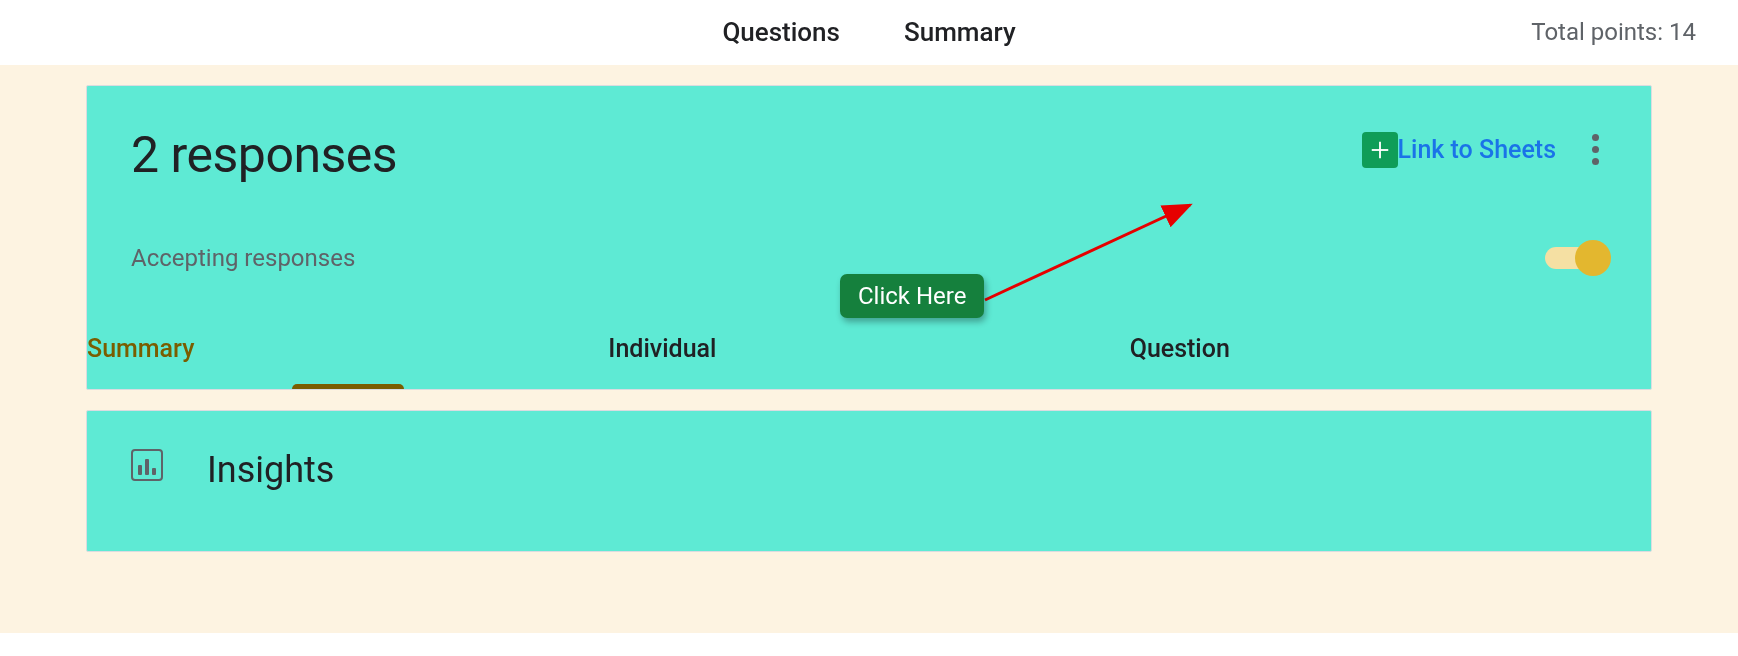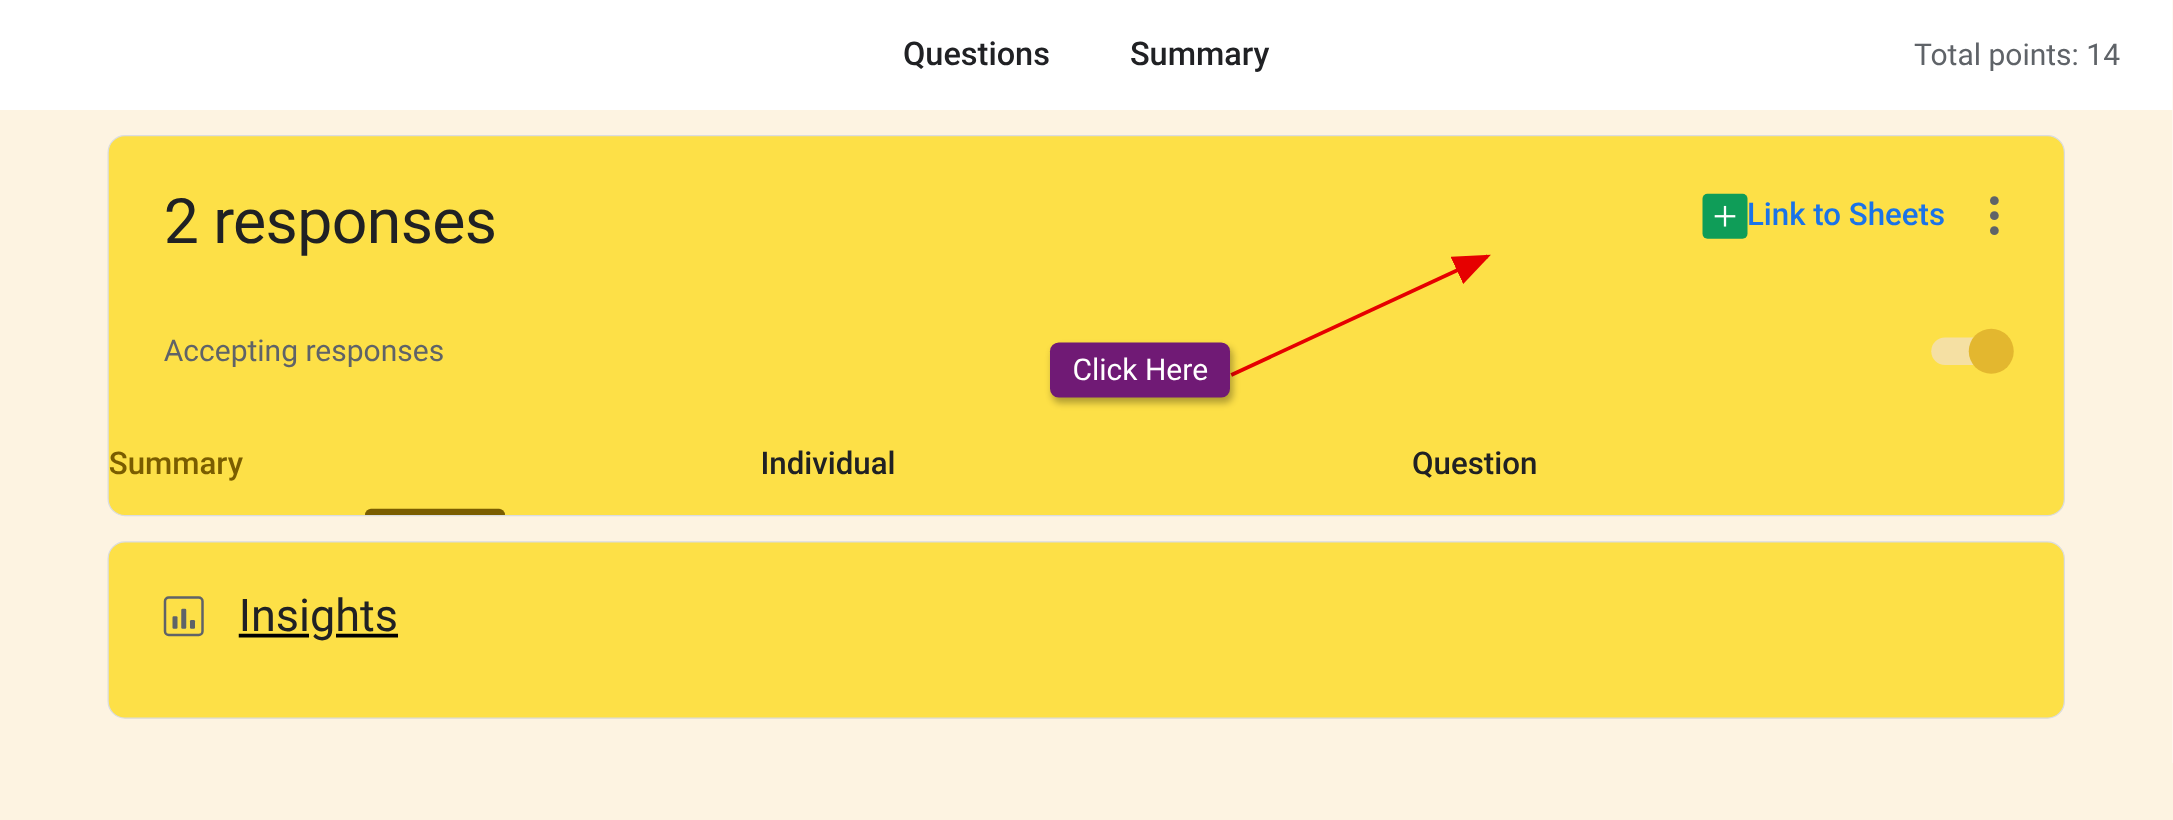--- a/index.html
+++ b/index.html
@@ -5,21 +5,21 @@
   * { box-sizing: border-box; margin: 0; padding: 0; }
   body {
     font-family: 'Google Sans', Roboto, Arial, sans-serif;
     background: #fff;
     width: 1738px;
     height: 656px;
     overflow: hidden;
     position: relative;
   }
   .top-nav {
-    height: 88px;
+    height: 65px;
     background: #fff;
     display: flex;
     align-items: center;
     justify-content: center;
     position: relative;
     border-bottom: 1px solid transparent;
   }
   .tabs {
     display: flex;
     align-items: center;
@@ -66,22 +66,22 @@
     right: 42px;
     font-size: 24px;
     color: #5f6368;
   }
   .body-bg {
     background: #fdf3e1;
     min-height: 568px;
     padding: 20px 86px 0 86px;
   }
   .card {
-    background: #fde047;
-    border-radius: 14px;
+    background: #5eead4;
+    border-radius: 2px;
     border: 1px solid #dadce0;
     padding: 0;
     margin-bottom: 20px;
     overflow: hidden;
   }
   .card-top {
     padding: 40px 44px 0 44px;
     display: flex;
     justify-content: space-between;
     align-items: flex-start;
@@ -178,23 +178,22 @@
     width: 112px;
     height: 5px;
     background: #7a5d00;
     border-radius: 5px 5px 0 0;
   }
   .insights-card {
     padding: 38px 44px 60px 44px;
   }
   .insights-row {
     display: flex;
-    align-items: center;
-    gap: 28px;
-    text-decoration: underline;
+    align-items: flex-start;
+    gap: 44px;
   }
   .insights-icon {
     width: 32px;
     height: 32px;
     border: 2.5px solid #5f6368;
     border-radius: 4px;
     display: flex;
     align-items: flex-end;
     justify-content: center;
     gap: 3px;
@@ -211,21 +210,21 @@
     font-weight: 400;
   }
   
   .annotation {
     position: absolute;
     left: 840px;
     top: 274px;
     pointer-events: none;
   }
   .anno-badge {
-    background: #701a75;
+    background: #15803d;
     color: #fff;
     font-size: 24px;
     padding: 8px 18px;
     border-radius: 7px;
     font-weight: 400;
     box-shadow: 2px 4px 6px rgba(0,0,0,0.3);
   }
   .arrow-svg {
     position: absolute;
     left: 980px;

